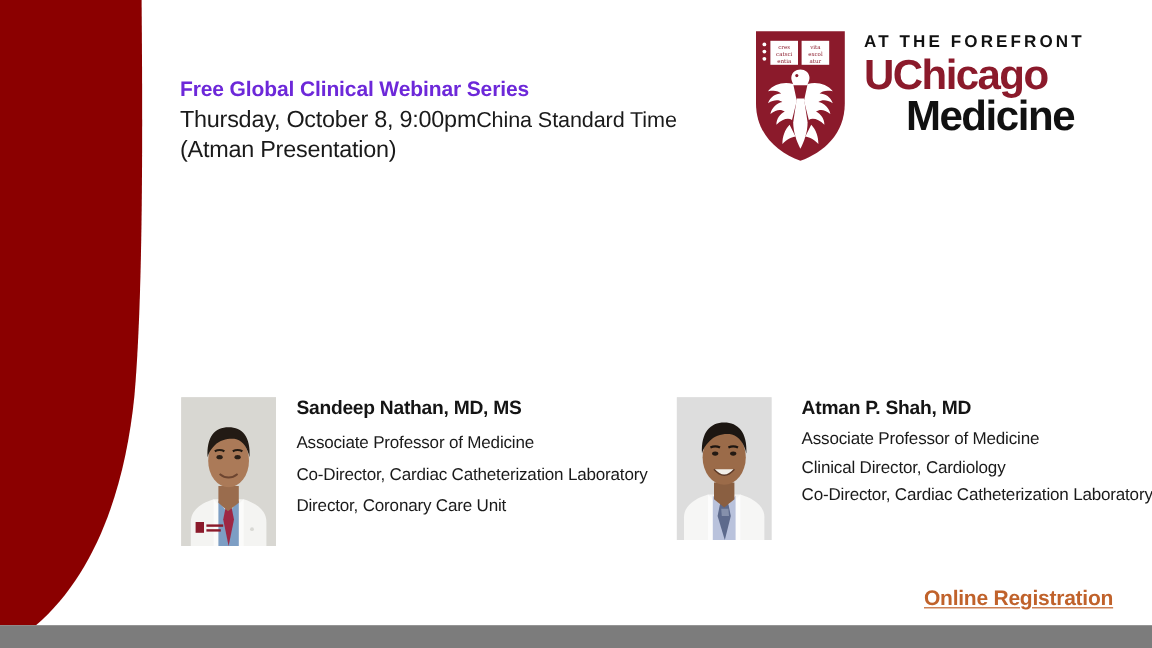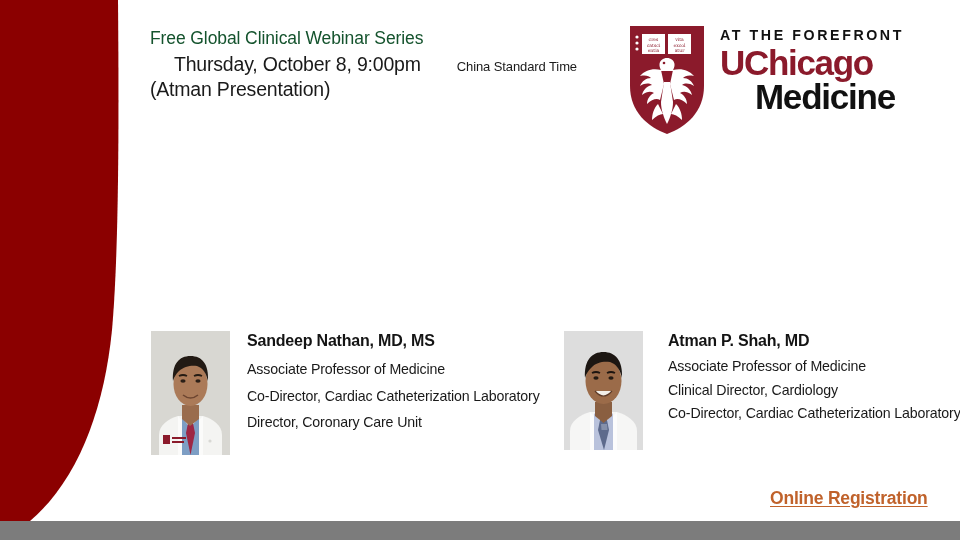--- a/index.html
+++ b/index.html
@@ -39,39 +39,38 @@
 
   
   #header-text {
     position: absolute;
     left: 150px;
     top: 28px;
     width: 470px;
   }
   #series-label {
     font-size: 17.5px;
-    font-weight: normal;
-    color: #14532d;
+    font-weight: bold;
+    color: #6d28d9;
     letter-spacing: -0.1px;
     line-height: 1.25;
+    margin-top: 36px;
   }
   #datetime-line {
     margin-top: 2px;
     line-height: 1.28;
     color: #1a1a1a;
   }
   .dt-main {
     font-size: 19.5px;
     letter-spacing: -0.2px;
-    margin-left: 24px;
   }
   .dt-tz {
-    font-size: 13px;
+    font-size: 18px;
     letter-spacing: -0.1px;
-    padding-left: 36px;
   }
   #live-line {
     font-size: 19.5px;
     color: #1a1a1a;
     line-height: 1.28;
     letter-spacing: -0.2px;
   }
 
   
   #logo {

